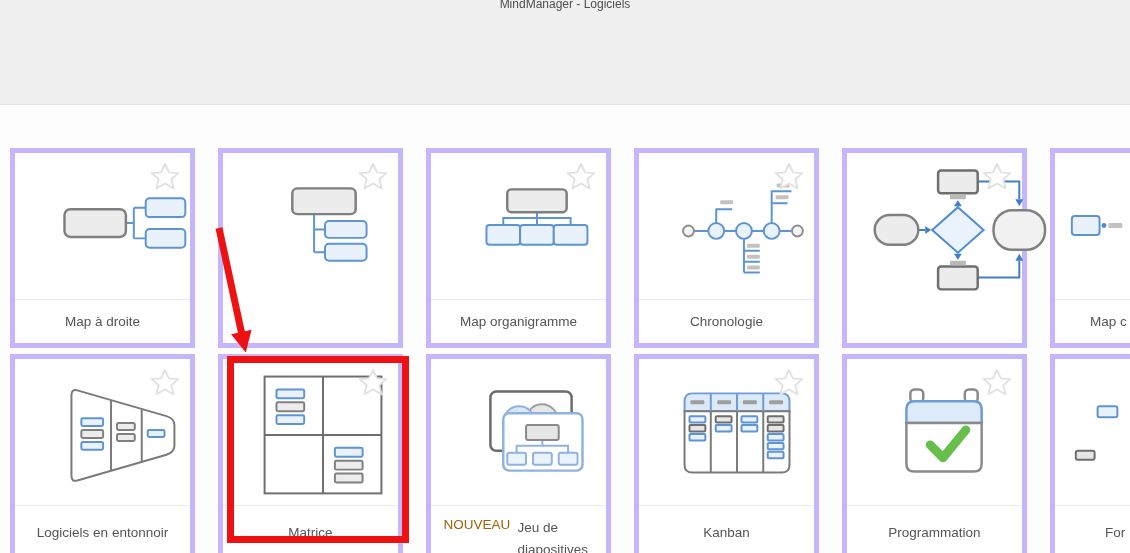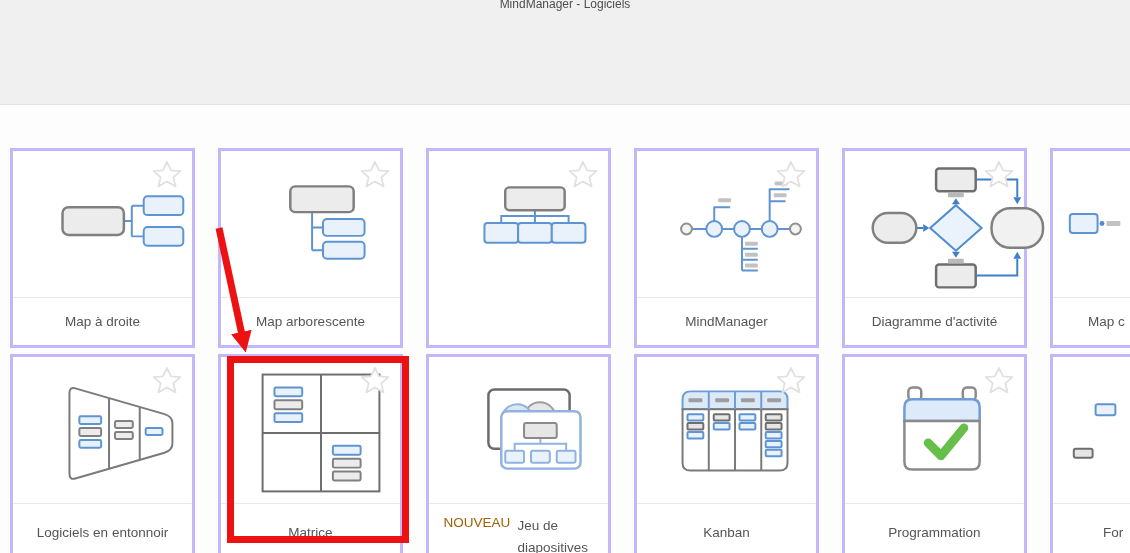--- a/index.html
+++ b/index.html
@@ -11,21 +11,21 @@
   .topband{
     position:absolute;left:0;top:0;width:1130px;height:104px;
     background:#f0f0f0;border-bottom:1px solid #e2e2e2;
   }
   .win-title{
     position:absolute;left:0;top:-3px;width:1130px;text-align:center;
     font-size:12px;color:#4d4d4d;line-height:14px;
   }
   .card{
     position:absolute;width:185px;background:#fff;
-    border:3px solid #c4b5fd;box-sizing:border-box;z-index:1;cursor:pointer;
+    border:5px solid #c4b5fd;box-sizing:border-box;z-index:1;cursor:pointer;
   }
   .card.r1{height:200px;}
   .card.r2{height:210px;}
   .iconarea{position:absolute;left:0;top:0;width:201px;height:146px;}
   .iconarea svg{display:block;}
   .star{position:absolute;right:9px;top:8px;width:32px;height:32px;}
   .label{
     position:absolute;left:0;right:0;top:146px;bottom:0;
     border-top:1px solid #e9e9e9;
     display:flex;align-items:center;justify-content:center;
@@ -74,38 +74,38 @@
     <svg viewBox="0 0 203 146" width="201" height="146">
       <path d="M92,61 V99.5 M92,76.5 H103 M92,99.5 H103" stroke="#5e94d2" stroke-width="2" fill="none"></path>
       <rect x="70" y="35" width="64" height="26" rx="5" fill="#ececec" stroke="#7f7f7f" stroke-width="2.5"></rect>
       <rect x="103" y="68" width="42" height="17" rx="4" fill="#e9f1fa" stroke="#5e94d2" stroke-width="2"></rect>
       <rect x="103" y="91" width="42" height="17" rx="4" fill="#e9f1fa" stroke="#5e94d2" stroke-width="2"></rect>
     </svg>
   </div>
   <svg class="star" viewBox="0 0 32 32">
       <path d="M16,3 20.1,11.4 29.4,12.1 22.3,18.3 24.6,27.4 16,22.5 7.4,27.4 9.7,18.3 2.6,12.1 11.9,11.4 Z" fill="#fff" stroke="#e1e1e1" stroke-width="1.8" stroke-linejoin="round"></path>
     </svg>
-  <div class="label">
-      <span>Map arborescente</span>
-    </div>
 </div>
 
 <div class="card r1" style="left:426px;top:148px">
   <div class="iconarea">
     <svg viewBox="0 0 203 146" width="201" height="146">
       <path d="M107,59 V65 M73,72 V65 H141 V72 M107,65 V72" stroke="#5e94d2" stroke-width="2" fill="none"></path>
       <rect x="77" y="36" width="60" height="23" rx="4" fill="#ececec" stroke="#7f7f7f" stroke-width="2.5"></rect>
       <rect x="56" y="72" width="34" height="20" rx="3" fill="#e9f1fa" stroke="#5e94d2" stroke-width="2"></rect>
       <rect x="90" y="72" width="34" height="20" rx="3" fill="#e9f1fa" stroke="#5e94d2" stroke-width="2"></rect>
       <rect x="124" y="72" width="34" height="20" rx="3" fill="#e9f1fa" stroke="#5e94d2" stroke-width="2"></rect>
     </svg>
   </div>
   <svg class="star" viewBox="0 0 32 32">
       <path d="M16,3 20.1,11.4 29.4,12.1 22.3,18.3 24.6,27.4 16,22.5 7.4,27.4 9.7,18.3 2.6,12.1 11.9,11.4 Z" fill="#fff" stroke="#e1e1e1" stroke-width="1.8" stroke-linejoin="round"></path>
     </svg>
+  <div class="label">
+      <span>Map organigramme</span>
+    </div>
 </div>
 
 <div class="card r1" style="left:634px;top:148px">
   <div class="iconarea">
     <svg viewBox="0 0 203 146" width="201" height="146">
       <path d="M50,78 H160" stroke="#5e94d2" stroke-width="2"></path>
       <path d="M78,70 V56 H94" stroke="#5e94d2" stroke-width="2" fill="none" stroke-linejoin="round"></path>
       <path d="M134,70 V38 H154 M134,50 H150" stroke="#5e94d2" stroke-width="2" fill="none" stroke-linejoin="round"></path>
       <path d="M106,86 V120 M106,98 H122 M106,109 H122 M106,120 H122" stroke="#5e94d2" stroke-width="2" fill="none"></path>
       <rect x="82" y="47" width="13" height="4" rx="1" fill="#c2c2c2"></rect>
@@ -118,21 +118,21 @@
       <circle cx="160" cy="78" r="5.5" fill="#f4f4f4" stroke="#8f8f8f" stroke-width="2"></circle>
       <circle cx="78" cy="78" r="8" fill="#e9f1fa" stroke="#5e94d2" stroke-width="2"></circle>
       <circle cx="106" cy="78" r="8" fill="#e9f1fa" stroke="#5e94d2" stroke-width="2"></circle>
       <circle cx="134" cy="78" r="8" fill="#e9f1fa" stroke="#5e94d2" stroke-width="2"></circle>
     </svg>
   </div>
   <svg class="star" viewBox="0 0 32 32">
       <path d="M16,3 20.1,11.4 29.4,12.1 22.3,18.3 24.6,27.4 16,22.5 7.4,27.4 9.7,18.3 2.6,12.1 11.9,11.4 Z" fill="#fff" stroke="#e1e1e1" stroke-width="1.8" stroke-linejoin="round"></path>
     </svg>
   <div class="label">
-      <span>MindManager</span>
+      <span>Chronologie</span>
     </div>
 </div>
 
 <div class="card r1" style="left:842px;top:148px">
   <div class="iconarea">
     <svg viewBox="0 0 203 146" width="201" height="146">
       <path d="M132,28 H174 V46 M132,125 H174 V108 M72,77 H79" stroke="#3f7fc8" stroke-width="2" fill="none"></path>
       <polygon points="170,46 178,46 174,53" fill="#3f7fc8"></polygon>
       <polygon points="170,108 178,108 174,101" fill="#3f7fc8"></polygon>
       <polygon points="79,73 79,81 85,77" fill="#3f7fc8"></polygon>
@@ -143,23 +143,20 @@
       <polygon points="112,54 138,77 112,100 86,77" fill="#eaf2fb" stroke="#4f8bd0" stroke-width="2"></polygon>
       <rect x="104" y="41" width="16" height="5" rx="1" fill="#b9b9b9"></rect>
       <polygon points="108,53 116,53 112,47" fill="#3f7fc8"></polygon>
       <rect x="104" y="108" width="16" height="5" rx="1" fill="#b9b9b9"></rect>
       <polygon points="108,101 116,101 112,107" fill="#3f7fc8"></polygon>
     </svg>
   </div>
   <svg class="star" viewBox="0 0 32 32">
       <path d="M16,3 20.1,11.4 29.4,12.1 22.3,18.3 24.6,27.4 16,22.5 7.4,27.4 9.7,18.3 2.6,12.1 11.9,11.4 Z" fill="#fff" stroke="#e1e1e1" stroke-width="1.8" stroke-linejoin="round"></path>
     </svg>
-  <div class="label">
-      <span>Diagramme d'activité</span>
-    </div>
 </div>
 
 <div class="card r1" style="left:1050px;top:148px">
   <div class="iconarea">
     <svg viewBox="0 0 203 146" width="201" height="146">
       <rect x="17" y="63" width="28" height="19" rx="3" fill="#e9f1fa" stroke="#5e94d2" stroke-width="2"></rect>
       <circle cx="49.5" cy="72.5" r="2.5" fill="#4f8bd0"></circle>
       <rect x="54" y="70" width="14" height="5" rx="1" fill="#c2c2c2"></rect>
     </svg>
   </div>

